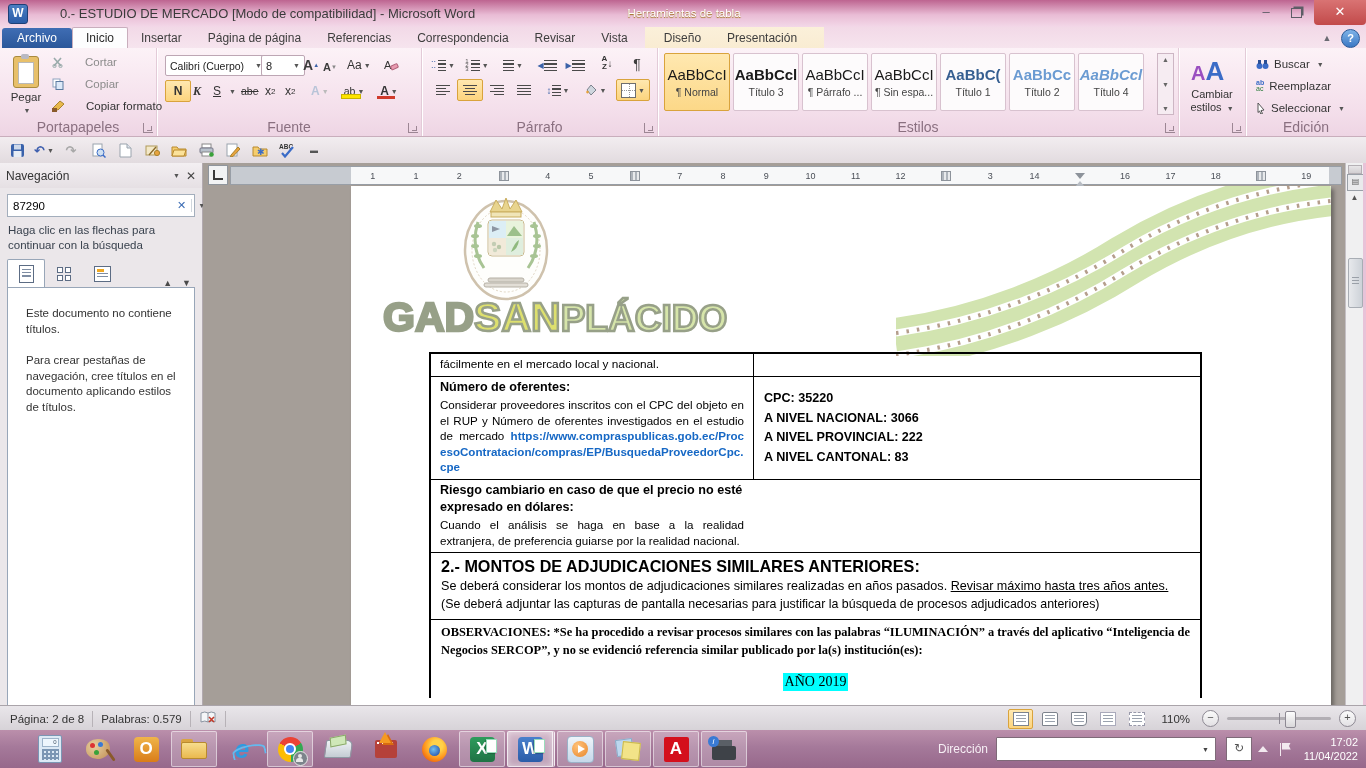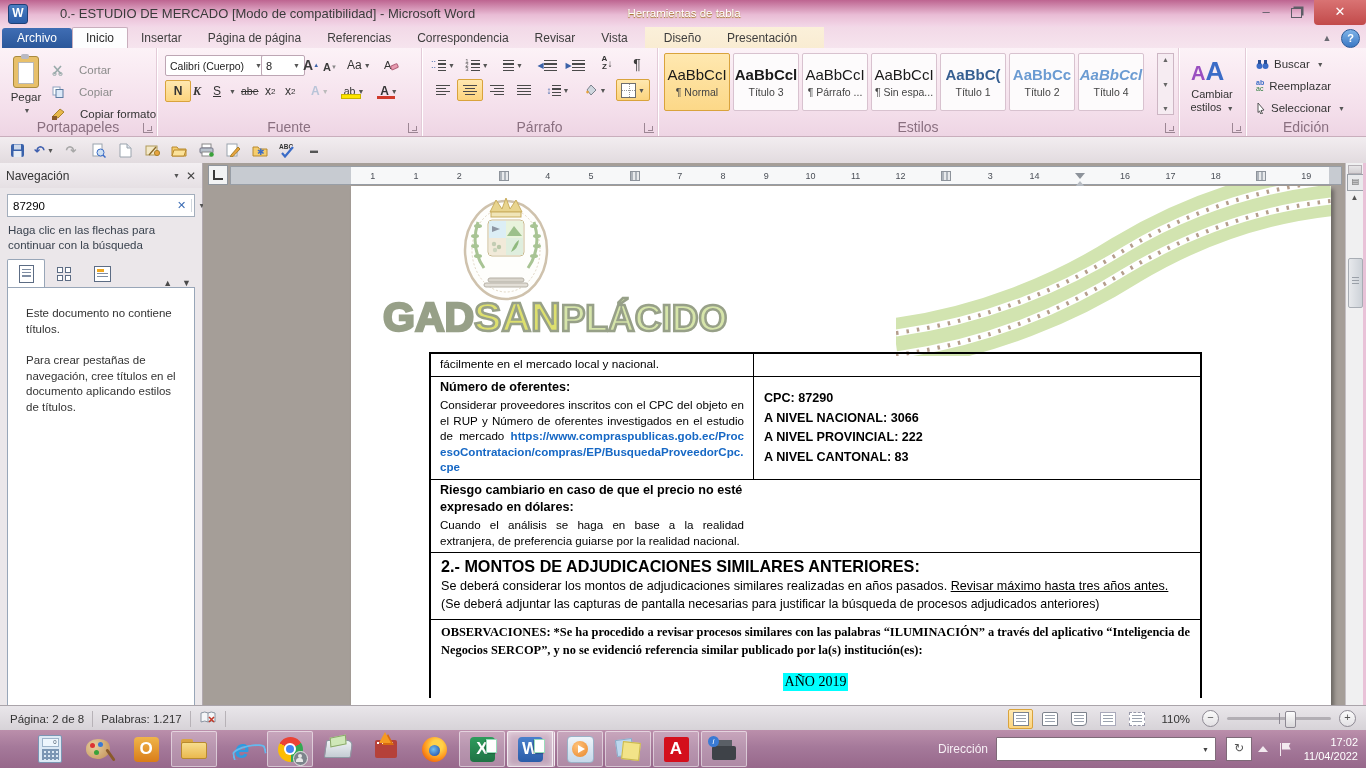--- a/index.html
+++ b/index.html
@@ -52,21 +52,21 @@
     border-right:1.5px solid #9c8694;border-bottom:1.5px solid #9c8694}
   .sel{background:linear-gradient(#ffe8b0,#fcd47e);border:1px solid #d9a33c !important;border-radius:2px}
   .dd{font-size:7px;color:#555;margin-left:2px}
   
   #g-clip{width:156px}
   #paste-btn{position:absolute;left:6px;top:6px;width:40px;height:72px;text-align:center;font-size:11.5px;color:#333}
   .clipboard-ic{width:24px;height:30px;margin:2px auto 3px;background:#e8c06a;border:1px solid #a98a3e;
     border-radius:3px;position:relative}
   .clipboard-ic:before{content:"";position:absolute;left:4px;top:5px;width:14px;height:20px;background:#fff;border:1px solid #b9b9b9}
   .clipboard-ic:after{content:"";position:absolute;left:7px;top:-3px;width:8px;height:5px;background:#b9b9c2;border-radius:2px}
-  .clip-item{position:absolute;left:52px;height:20px;display:flex;align-items:flex-end;font-size:11.5px;color:#8b8b8b;gap:15px;white-space:nowrap}
+  .clip-item{position:absolute;left:52px;height:20px;display:flex;align-items:flex-start;font-size:11.5px;color:#8b8b8b;gap:21px;white-space:nowrap}
   .clip-item svg{flex:0 0 auto}
   
   #g-font{width:264px}
   .combo{position:absolute;height:19px;background:#fff;border:1px solid #bda6b4;border-radius:2px;
     font-size:11px;color:#222;line-height:18px;padding:0 4px;display:flex;justify-content:space-between;align-items:center}
   .fbtn{position:absolute;height:20px;display:flex;align-items:center;justify-content:center;
     font-size:12px;color:#333;border:1px solid transparent;padding:0 3px}
   .bigA{font-weight:bold;color:#3c3c3c}
   .tinyup{font-size:6px;color:#3b62a8;vertical-align:top}
   .ul{text-decoration:underline}
@@ -752,21 +752,21 @@
       </div>
       <div class="trow">
         <div class="tc1">
           <div class="cell-title">Número de oferentes:</div>
           <div class="cell-body">
             <span>Considerar proveedores inscritos con el CPC del objeto en el RUP y Número de oferentes investigados en el estudio de mercado</span>
             <a class="link">https://www.compraspublicas.gob.ec/ProcesoContratacion/compras/EP/BusquedaProveedorCpc.cpe</a>
           </div>
         </div>
         <div class="tc2 cpc" style="padding-top:12px">
-          <div>CPC: 87290</div>
+          <div>CPC: 35220</div>
           <div>A NIVEL NACIONAL: 3066</div>
           <div>A NIVEL PROVINCIAL: 222</div>
           <div>A NIVEL CANTONAL: 83</div>
         </div>
       </div>
       <div class="trow">
         <div class="tc1">
           <div class="cell-title">Riesgo cambiario en caso de que el precio no esté expresado en dólares:</div>
           <div class="cell-body">Cuando el análisis se haga en base a la realidad extranjera, de preferencia guiarse por la realidad nacional.</div>
         </div>
@@ -790,21 +790,21 @@
   <div id="vs-split"></div>
   <div id="vs-rulerbtn">▤</div>
   <div id="vs-up">▲</div>
   <div id="vs-thumb"></div>
 </div>
 <div class="abs" id="right-edge"></div>
 
 <div class="abs" id="statusbar">
   <span style="margin-left:10px">Página: 2 de 8</span>
   <span class="ssep"></span>
-  <span>Palabras: 1.217</span>
+  <span>Palabras: 0.579</span>
   <span class="ssep"></span>
   <span>
     <svg width="18" height="14">
         <path d="M2 2 Q6 0 9 2 Q12 0 16 2 V11 Q12 9 9 11 Q6 9 2 11 Z" fill="#f4f6f8" stroke="#8a94a0"></path>
         <line x1="9" y1="2" x2="9" y2="11" stroke="#8a94a0"></line>
         <path d="M10 6 L15 11 M15 6 L10 11" stroke="#c23a2a" stroke-width="1.6"></path>
       </svg>
   </span>
   <span class="ssep"></span>
   <div id="sb-right">

